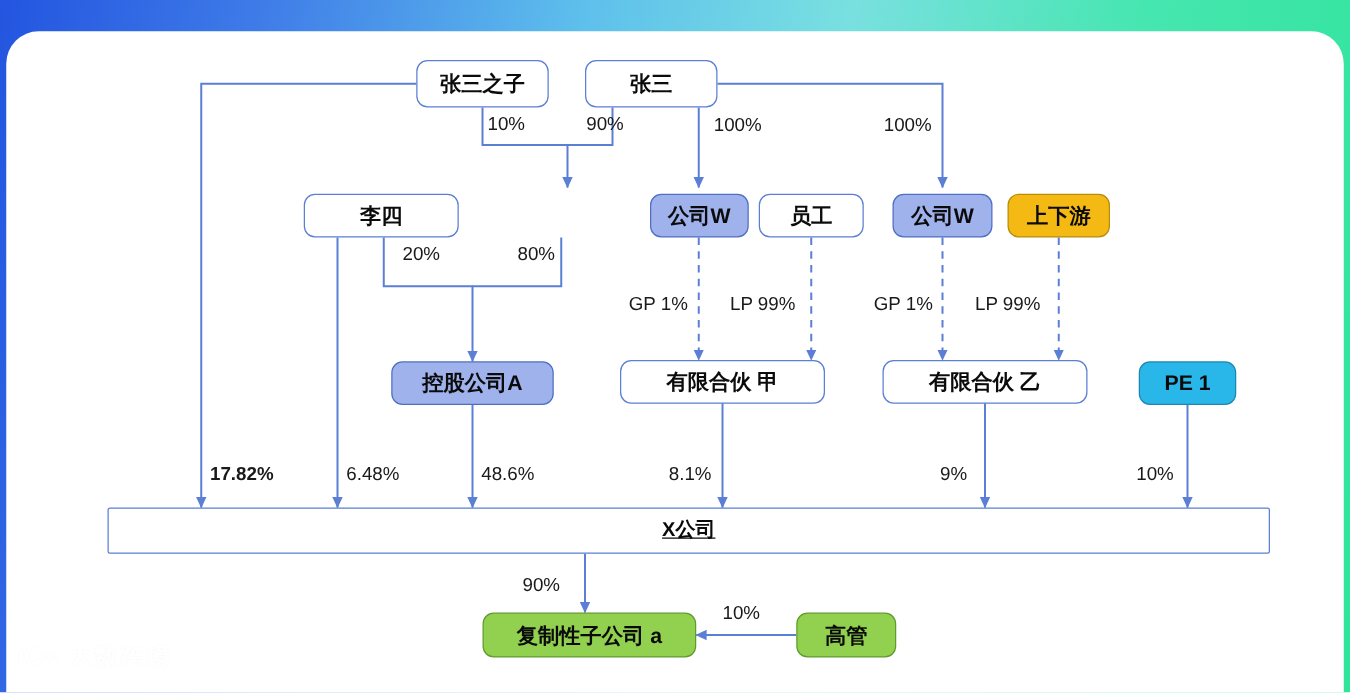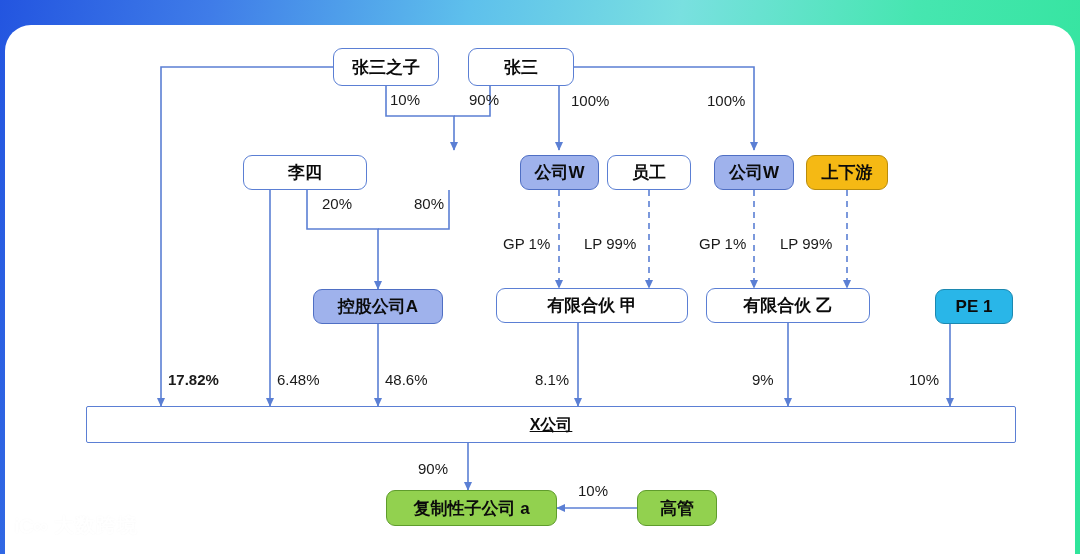--- a/index.html
+++ b/index.html
@@ -37,21 +37,21 @@
     border-radius: 9px;
     background: #ffffff;
     color: #0b0b0b;
     font-weight: bold;
     font-size: 17px;
     white-space: nowrap;
     line-height: 1;
   }
   .node.blue  { background: #9fb2ec; border-color: #4f6fc4; }
   .node.amber { background: #f5b914; border-color: #b98c0c; }
-  .node.cyan  { background: #29b6e8; border-color: #1c88b0; margin-left: 24px; }
+  .node.cyan  { background: #29b6e8; border-color: #1c88b0; }
   .node.green { background: #92d14f; border-color: #5f9c2c; }
   .node.plain { background: #ffffff; border-color: #5b7fd4; }
   .node.wide  { border-radius: 2px; font-size: 16px; border-color: #5b7fd4; text-decoration: underline; }
   .wlabel {
     position: absolute;
     font-size: 15px;
     color: #1a1a1a;
     white-space: nowrap;
     font-weight: normal;
     line-height: 1;
@@ -133,21 +133,21 @@
     <div class="node plain" style="left:333px; top:48px; width:106px; height:38px;">张三之子</div>
     <div class="node plain" style="left:468px; top:48px; width:106px; height:38px;">张三</div>
 
     <div class="node plain" style="left:243px; top:155px; width:124px; height:35px;">李四</div>
     <div class="node blue" style="left:520px; top:155px; width:79px; height:35px;">公司W</div>
     <div class="node plain" style="left:607px; top:155px; width:84px; height:35px;text-align:right;">员工</div>
     <div class="node blue" style="left:714px; top:155px; width:80px; height:35px;">公司W</div>
     <div class="node amber" style="left:806px; top:155px; width:82px; height:35px;">上下游</div>
 
     <div class="node blue" style="left:313px; top:289px; width:130px; height:35px;">控股公司A</div>
-    <div class="node plain" style="left:496px; top:288px; width:192px; height:35px;">有限合伙 甲</div>
+    <div class="node plain" style="left:496px; top:288px; width:164px; height:35px;">有限合伙 甲</div>
     <div class="node plain" style="left:706px; top:288px; width:164px; height:35px;">有限合伙 乙</div>
     <div class="node cyan" style="left:911px; top:289px; width:78px; height:35px;">PE 1</div>
 
     <div class="node wide" style="left:86px; top:406px; width:930px; height:37px;">X公司</div>
 
     <div class="node green" style="left:386px; top:490px; width:171px; height:36px;">复制性子公司 a</div>
     <div class="node green" style="left:637px; top:490px; width:80px; height:36px;">高管</div>
 
     <div class="wlabel" style="left:390px; top:92px;">10%</div>
     <div class="wlabel" style="left:469px; top:92px;">90%</div>

